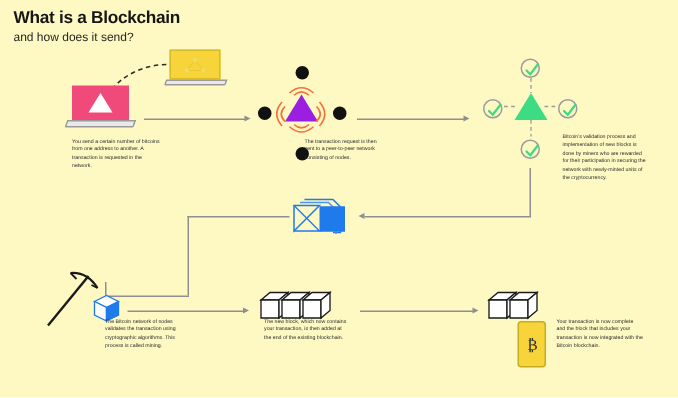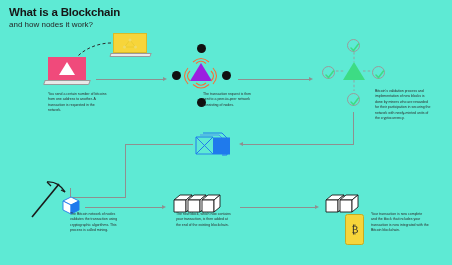--- a/index.html
+++ b/index.html
@@ -2,21 +2,21 @@
 <html><head>
 <meta charset="utf-8">
 <style>
   * { box-sizing: border-box; margin: 0; padding: 0; }
   html, body {
     width: 452px; height: 265px;
     background: #ffffff;
     font-family: "Liberation Sans", sans-serif;
     overflow: hidden;
   }
-  #stage { position: relative; width: 452px; height: 265px; background: #5eead4; }
+  #stage { position: relative; width: 452px; height: 265px; background: #fef9c3; }
 
   
   .title {
     position: absolute; left: 9px; top: 6px;
     font-size: 11.5px; font-weight: bold; color: #161616;
     letter-spacing: -0.2px; white-space: nowrap;
   }
   .subtitle {
     position: absolute; left: 9px; top: 20px;
     font-size: 8px; color: #262626; white-space: nowrap;
@@ -101,21 +101,21 @@
     background: #f7d53a;
     display: flex; align-items: center; justify-content: center;
   }
 </style>
 </head>
 <body>
 
 <div id="stage">
 
   <div class="title">What is a Blockchain</div>
-  <div class="subtitle">and how nodes it work?</div>
+  <div class="subtitle">and how does it send?</div>
 
   <svg style="position:absolute;left:70px;top:36px;width:58px;height:30px;overflow:visible">
     <path d="M2,28 C10,12 34,4 50,8" stroke="#2b2b2b" stroke-width="1" fill="none" stroke-dasharray="3,2.4"></path>
     <path d="M50,8 L44,4.5 L45.5,11 Z" fill="#2b2b2b"></path>
   </svg>
 
   <div class="laptop" style="left:113px;top:33px;width:40px;height:26px;">
     <div class="screen" style="width:34px;height:20px;background:#f7d53a;border:1px solid #d9bb28;">
       <svg width="18" height="13" viewBox="0 0 18 13">
         <line x1="9" y1="3" x2="3.5" y2="10" stroke="#e6c92e" stroke-width="0.8"></line>

